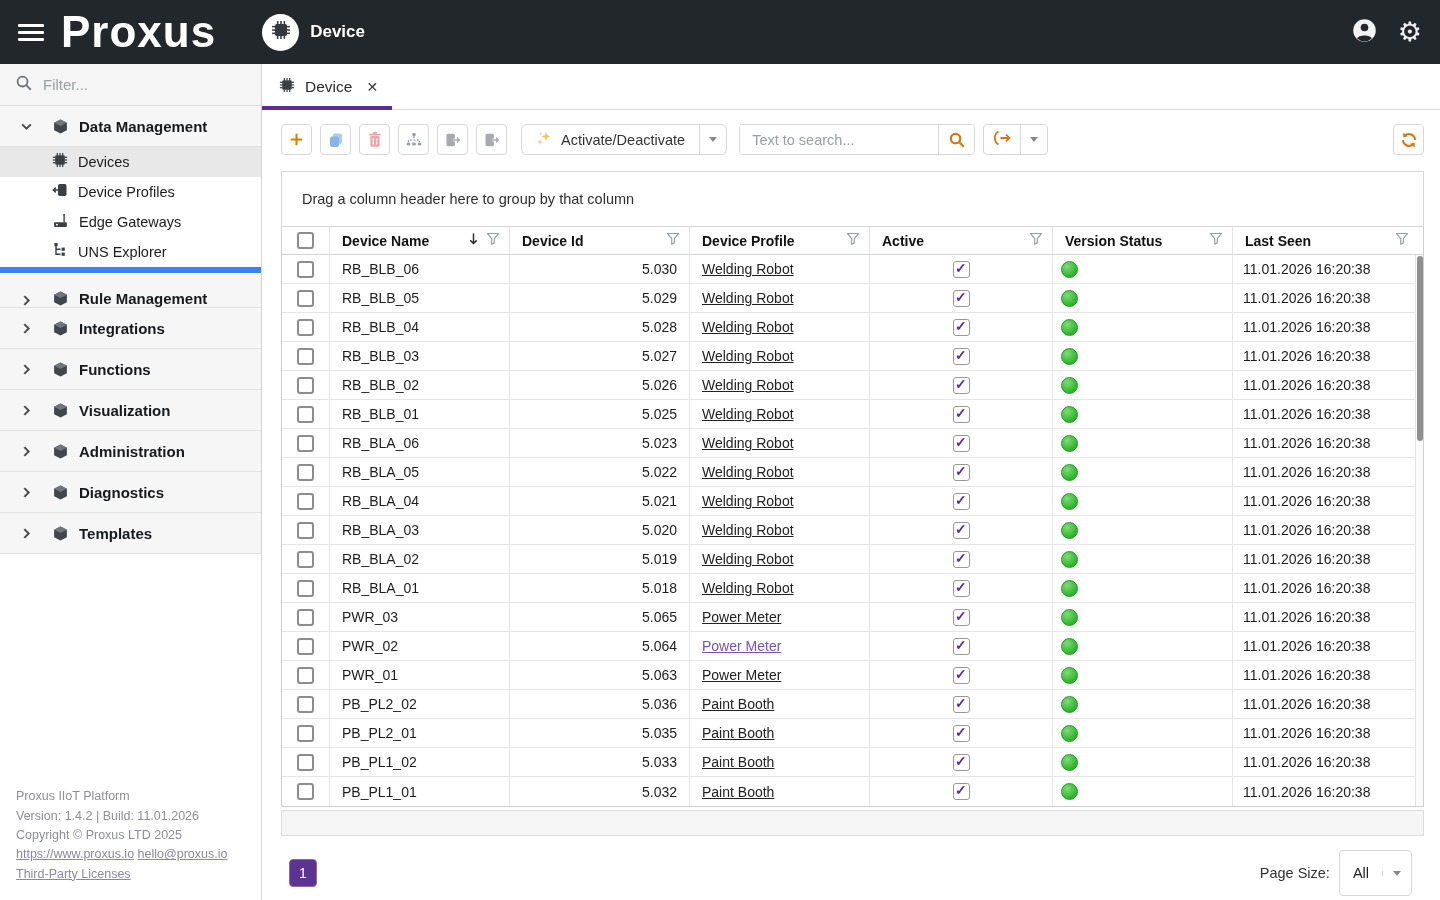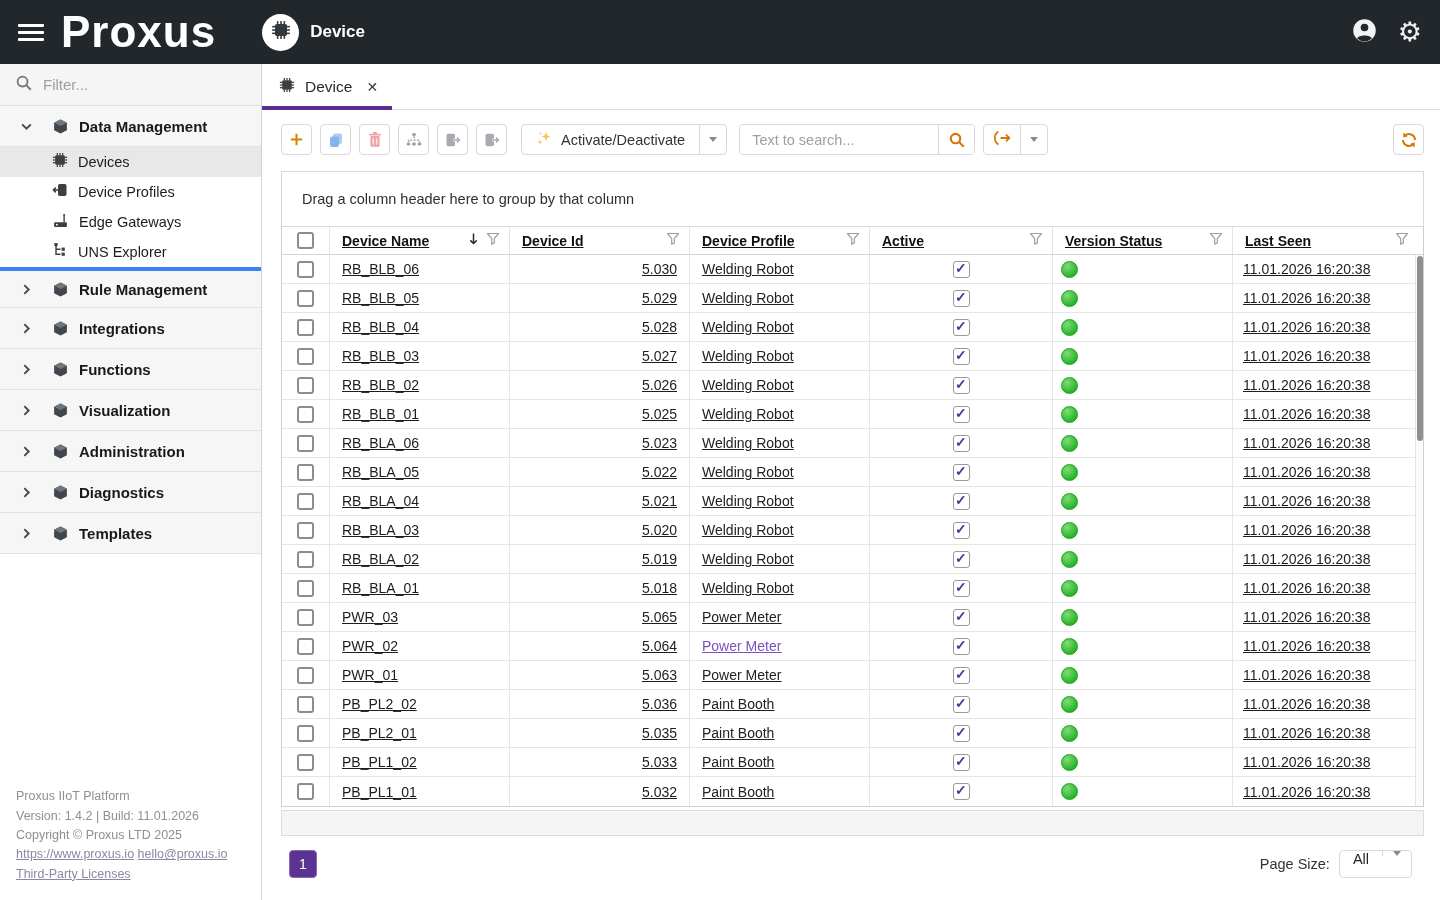--- a/index.html
+++ b/index.html
@@ -58,21 +58,21 @@
   .searchbox input { width:198px; border:none; outline:none; padding:0 12px; font-size:14.5px; color:#333; font-family:inherit; }
   .searchbox input::placeholder { color:#9aa0a6; }
   .search-btn { width:36px; border-left:1px solid #d8d8d8; display:flex; align-items:center; justify-content:center; background:#fff; cursor:pointer; }
   .refresh-btn { margin-left:auto; }
 
   
   .group-hint { border:1px solid #d8d8d8; background:#fff; height:56px; display:flex; align-items:center; padding:0 20px; font-size:14.5px; color:#2f2f2f; }
 
   
   .grid { border:1px solid #cfcfcf; border-top:none; position:relative; }
-  .grid-header, .grid-row { display:grid; grid-template-columns:48px 180px 180px 180px 183px 180px 1fr;text-decoration:underline; }
+  .grid-header, .grid-row { display:grid; grid-template-columns:48px 180px 180px 180px 183px 180px 1fr; }
   .grid-header { height:28px; border-bottom:1px solid #d4d4d4; font-weight:700; font-size:14px; color:#111; }
   .gh-cell { display:flex; align-items:center; padding:0 9px 0 12px; border-right:1px solid #e3e3e3; height:100%; cursor:pointer; }
   .gh-cell:last-child { border-right:none; }
   .gh-cell .spacer { flex:1; }
   .hdr-icons { display:flex; align-items:center; gap:7px; }
   .grid-row { height:29px; border-bottom:1px solid #e6e6e6; font-size:14px; }
   .grid-row:last-child { border-bottom:none; }
   .gc { display:flex; align-items:center; border-right:1px solid #e6e6e6; height:100%; padding:0 12px; overflow:hidden; }
   .gc:last-child { border-right:none; }
   .gc-check, .gh-check { justify-content:center; padding:0; }
@@ -89,21 +89,21 @@
 
   
   .vscroll { position:absolute; top:28px; right:0; bottom:0; width:8px; background:#fbfbfb; border-left:1px solid #e3e3e3; }
   .vscroll-thumb { position:absolute; top:1px; left:1px; width:6px; height:185px; background:#8f8f8f; border-radius:3px; cursor:pointer; }
 
   
   .grid-strip { height:26px; background:#f5f5f5; border:1px solid #dcdcdc; margin-top:3px; }
   .pagination { display:flex; align-items:center; margin-top:14px; padding:0 2px 0 8px; }
   .page-btn { width:28px; height:28px; background:#5b3393; border:1px solid #8a68b8; color:#fff; border-radius:4px; display:flex; align-items:center; justify-content:center; font-size:14px; cursor:pointer; }
   .page-size { margin-left:auto; display:flex; align-items:center; gap:9px; font-size:14.5px; color:#333; margin-right:10px; }
-  .psize-select { display:flex; align-items:flex-start; height:28px; border:1px solid #d8d8d8; border-radius:4px; overflow:hidden; cursor:pointer; background:#fff; }
+  .psize-select { display:flex; align-items:center; height:46px; border:1px solid #d8d8d8; border-radius:4px; overflow:hidden; cursor:pointer; background:#fff; }
   .psize-val { display:flex; align-items:center; padding:0 13px; font-size:14.5px; color:#222; }
   .psize-caret { width:29px; border-left:1px solid #d8d8d8; display:flex; align-items:center; justify-content:center; }
 </style>
 </head>
 <body>
 
 <header class="topbar">
   <div class="hamburger">
       <span></span>
       <span></span>
@@ -214,21 +214,21 @@
       <div class="tree-child">
         <span><svg width="16" height="16" viewBox="0 0 16 16">
               <path d="M4 4v8.2h4.5M4 7.2h4.5" stroke="#3a3f44" stroke-width="1.4" fill="none"></path>
               <rect x="2.4" y="1" width="3.2" height="3.2" fill="#3a3f44"></rect>
               <rect x="9.6" y="5.6" width="3.2" height="3.2" fill="#3a3f44"></rect>
               <rect x="9.6" y="10.6" width="3.2" height="3.2" fill="#3a3f44"></rect>
             </svg></span>
         <span class="clabel">UNS Explorer</span>
       </div>
 
-      <div class="tree-group" style="border-top:4px solid #3b82f6;">
+      <div class="tree-group" style="border-top:6px solid #3b82f6;align-items:flex-end;">
         <span class="chev">
             <svg width="13" height="13" viewBox="0 0 12 12" fill="none" stroke="#4a4a4a" stroke-width="1.8">
               <path d="M4 2l4 4-4 4"></path>
             </svg>
           </span>
         <span class="gicon">
             <svg width="17" height="17" viewBox="0 0 16 16">
               <path d="M8 1.5 14 4.5v7L8 14.5 2 11.5v-7z" fill="#41464c"></path>
               <path d="M8 1.5 14 4.5 8 7.5 2 4.5z" fill="#70767d"></path>
             </svg>
@@ -398,21 +398,21 @@
             </svg>
         </button>
         <button class="tbtn">
           <svg width="18" height="16" viewBox="0 0 18 16">
               <rect x="2.5" y="1.8" width="8.5" height="12.4" rx="1.6" fill="#a7abb0"></rect>
               <path d="M9.5 8h6M13 5.6 15.4 8 13 10.4" stroke="#fff" stroke-width="2.8" fill="none"></path>
               <path d="M9.5 8h6M13 5.6 15.4 8 13 10.4" stroke="#a7abb0" stroke-width="1.4" fill="none"></path>
             </svg>
         </button>
 
-        <div class="split" style="margin-left:6px;">
+        <div class="split" style="margin-left:6px;border-radius:6px;">
           <div class="split-main">
             <span>
               <svg width="16" height="16" viewBox="0 0 16 16">
                   <path d="M10 2l1.2 3.3 3.3 1.2-3.3 1.2L10 11 8.8 7.7 5.5 6.5l3.3-1.2z" fill="#f5c84c"></path>
                   <path d="M4 9l.8 2.2L7 12l-2.2.8L4 15l-.8-2.2L1 12l2.2-.8z" fill="#f0d27a"></path>
                   <path d="M4.5 1.2l.6 1.7 1.7.6-1.7.6-.6 1.7-.6-1.7-1.7-.6 1.7-.6z" fill="#e3ddc9"></path>
                 </svg>
             </span>
             <span>Activate/Deactivate</span>
           </div>

